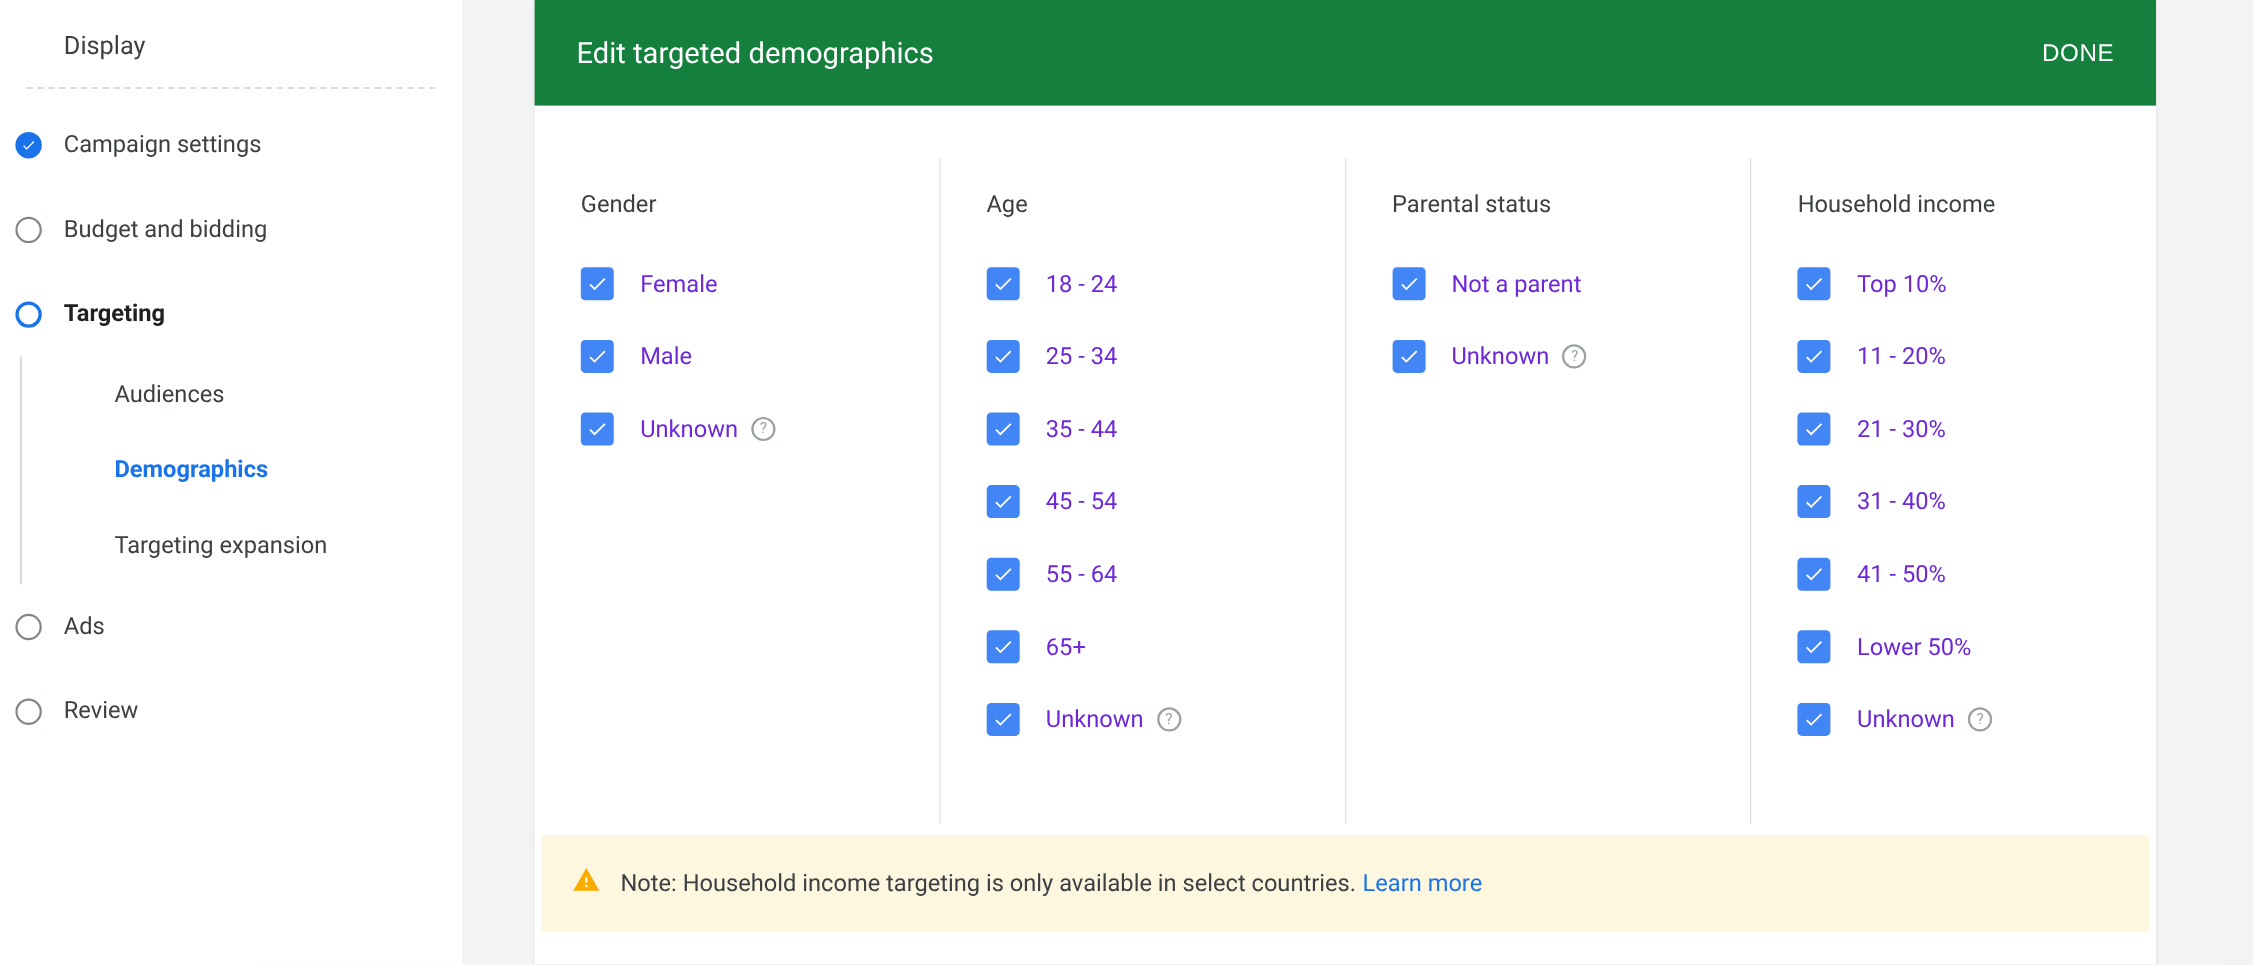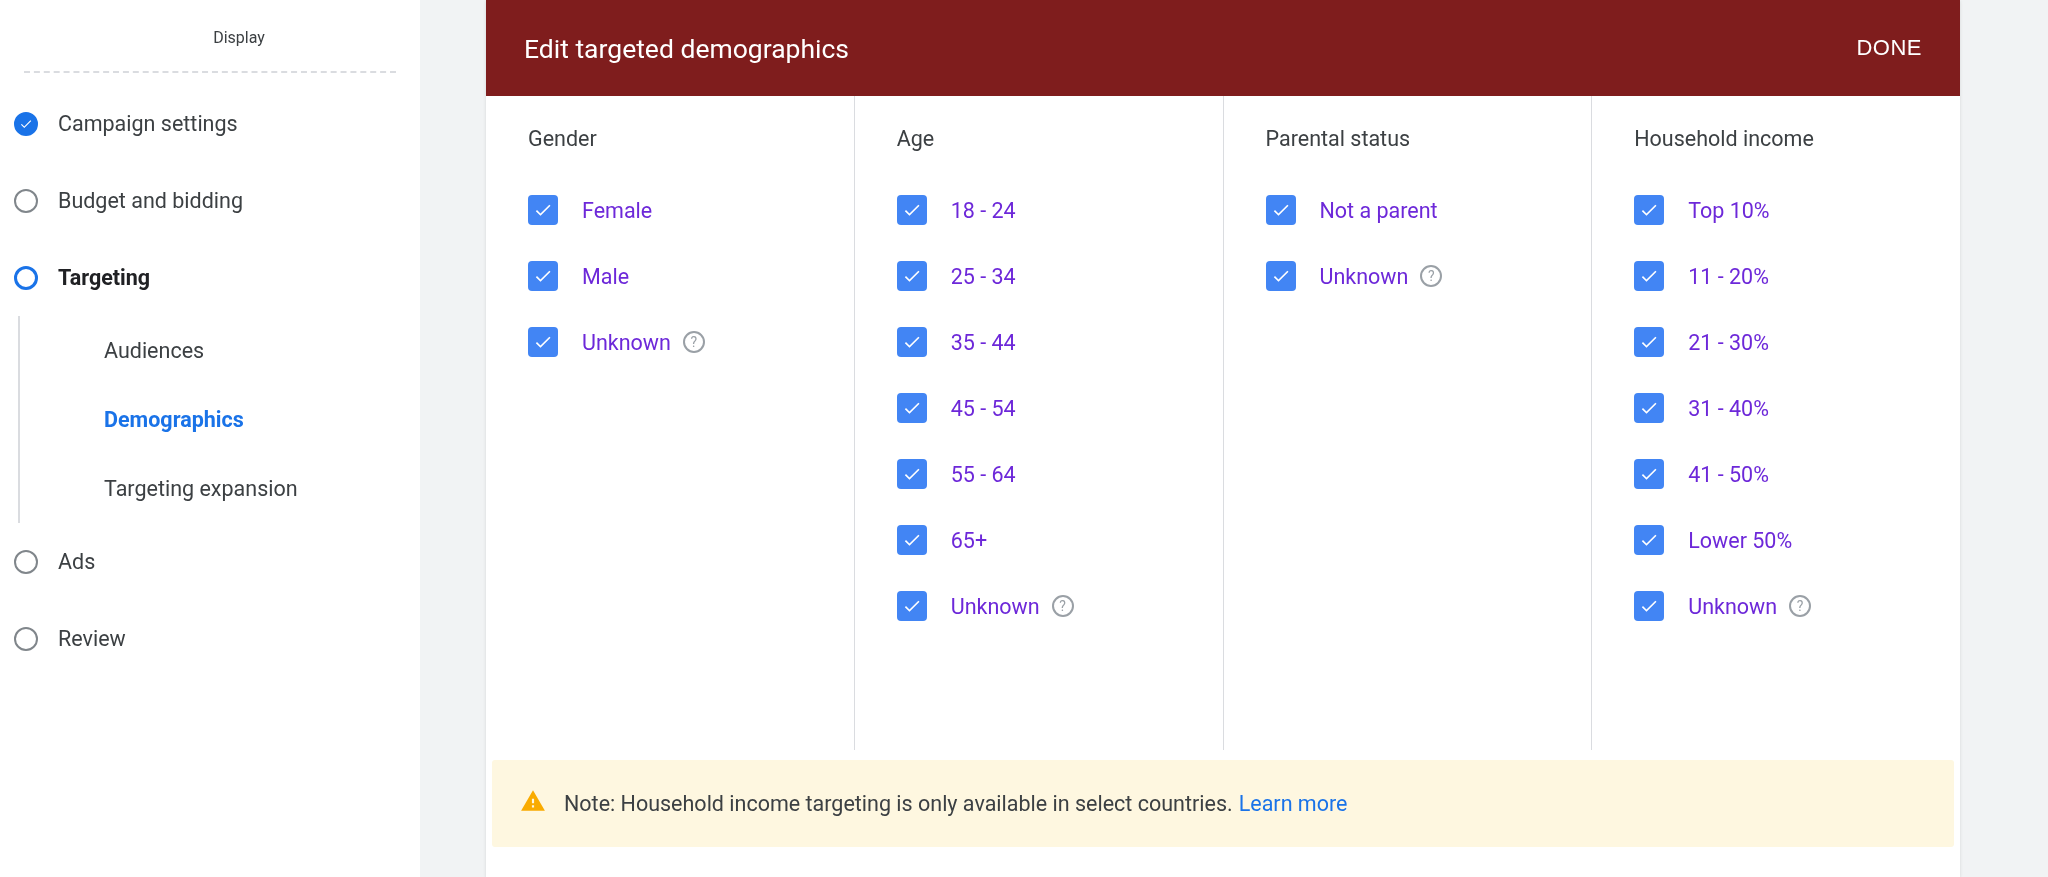--- a/index.html
+++ b/index.html
@@ -12,24 +12,23 @@
       height: 877px;
       overflow: hidden;
     }
     .sidebar {
       width: 420px;
       background: #fff;
       padding-top: 14px;
       flex-shrink: 0;
     }
     .nav-section-label {
-      font-size: 16px;
+      font-size: 23px;
       color: #3c4043;
       padding: 14px 0 24px 58px;
-      text-align: center;
     }
     .nav-divider {
       border: none;
       border-top: 2px dashed #dadce0;
       margin: 0 24px 12px;
     }
     .nav-item {
       display: flex;
       align-items: center;
       padding: 26px 0 26px 8px;
@@ -86,41 +85,42 @@
       display: flex;
     }
     .panel {
       background: #fff;
       width: 100%;
       box-shadow: 0 1px 3px rgba(60,64,67,.15);
       display: flex;
       flex-direction: column;
     }
     .panel-header {
-      background: #7f1d1d;
+      background: #15803d;
       color: #fff;
       display: flex;
       align-items: center;
       justify-content: space-between;
       padding: 0 38px;
       height: 96px;
     }
     .panel-title { font-size: 26.5px; font-weight: 400; }
     .done-btn {
       font-size: 22px;
       font-weight: 500;
       letter-spacing: 0.5px;
       cursor: pointer;
       background: none;
       border: none;
       color: #fff;
     }
     .columns {
       display: flex;
       flex: 1;
+      margin-top: 48px;
     }
     .column {
       flex: 1;
       border-right: 1px solid #dadce0;
       padding: 30px 40px 30px 42px;
     }
     .column:last-child { border-right: none; }
     .col-header {
       font-size: 21.5px;
       color: #3c4043;

